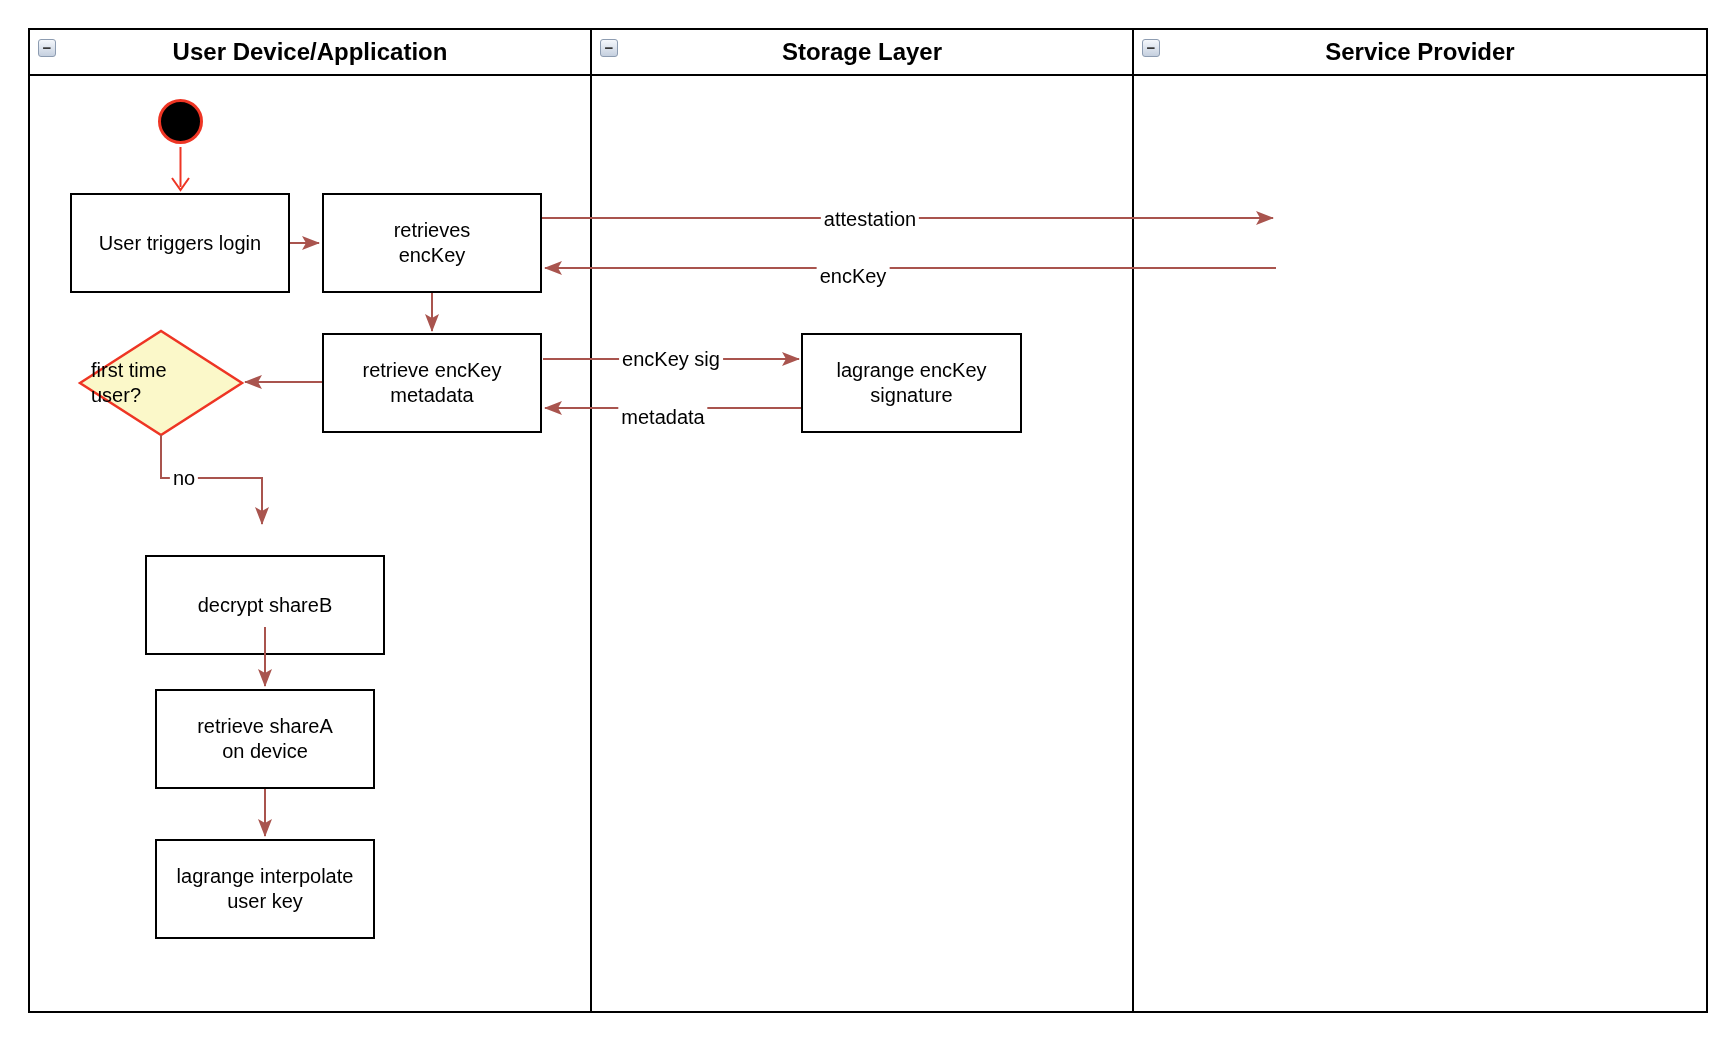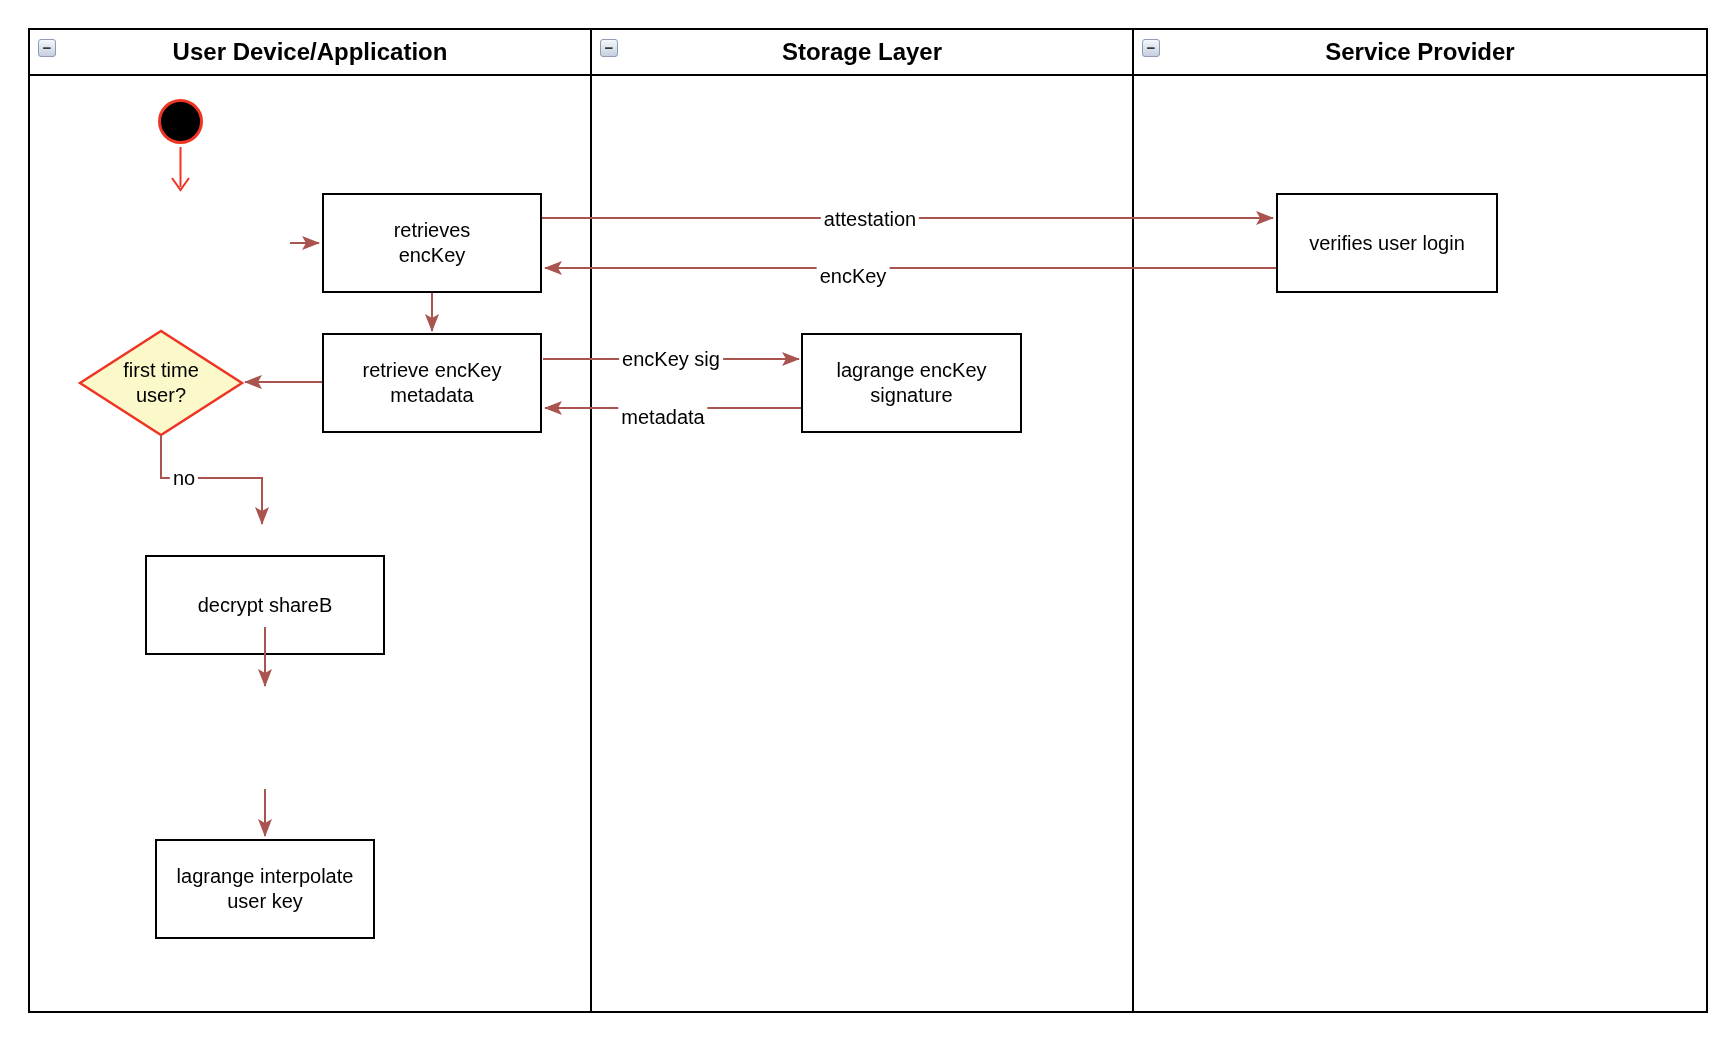--- a/index.html
+++ b/index.html
@@ -41,21 +41,21 @@
   #start-node{
     position:absolute;left:158px;top:99px;width:45px;height:45px;
     background:#000;border:3px solid #ee3524;border-radius:50%;
     box-sizing:border-box;z-index:1;
   }
   #diamond-hit{
     position:absolute;left:80px;top:331px;width:162px;height:104px;z-index:2;
   }
   #diamond-label{
     position:absolute;left:161px;top:383px;transform:translate(-50%,-50%);
-    width:140px;text-align:center;font-size:20px;line-height:25px;
+    width:140px;text-align:left;font-size:20px;line-height:25px;
     white-space:pre-line;z-index:6;
   }
   
   #edges{position:absolute;left:0;top:0;z-index:5;pointer-events:none;}
   .edge{stroke:#a9544e;stroke-width:2;fill:none;}
   .edge-red{stroke:#ee3524;stroke-width:2;fill:none;}
   
   .edge-label{
     position:absolute;z-index:6;background:#ffffff;
     font-size:20px;line-height:22px;padding:0 3px;white-space:nowrap;
@@ -85,34 +85,36 @@
       <div class="lane-title">Storage Layer</div>
     </div>
     <div class="lane-header" style="left:1104px;width:572px;">
       <div class="collapse-btn">−</div>
       <div class="lane-title">Service Provider</div>
     </div>
   </div>
 
   <div id="start-node"></div>
 
+  <div class="node" style="left:70px;top:193px;width:220px;height:100px;">User triggers login</div>
 
   <div class="node" style="left:322px;top:193px;width:220px;height:100px;">retrieves
 encKey</div>
 
   <div class="node" style="left:322px;top:333px;width:220px;height:100px;">retrieve encKey
 metadata</div>
 
   <div class="node" style="left:801px;top:333px;width:221px;height:100px;">lagrange encKey
 signature</div>
 
-  <div class="node" style="left:1276px;top:193px;width:222px;height:100px;">verifies user login</div>
 
   <div class="node" style="left:145px;top:527px;width:240px;height:100px;margin-top:28px;">decrypt shareB</div>
 
+  <div class="node" style="left:155px;top:689px;width:220px;height:100px;">retrieve shareA
+on device</div>
 
   <div class="node" style="left:155px;top:839px;width:220px;height:100px;">lagrange interpolate
 user key</div>
 
   <div id="diamond-hit"></div>
   <div id="diamond-label">first time
 user?</div>
 
   <svg id="edges" width="1732" height="1038">
     <defs>

